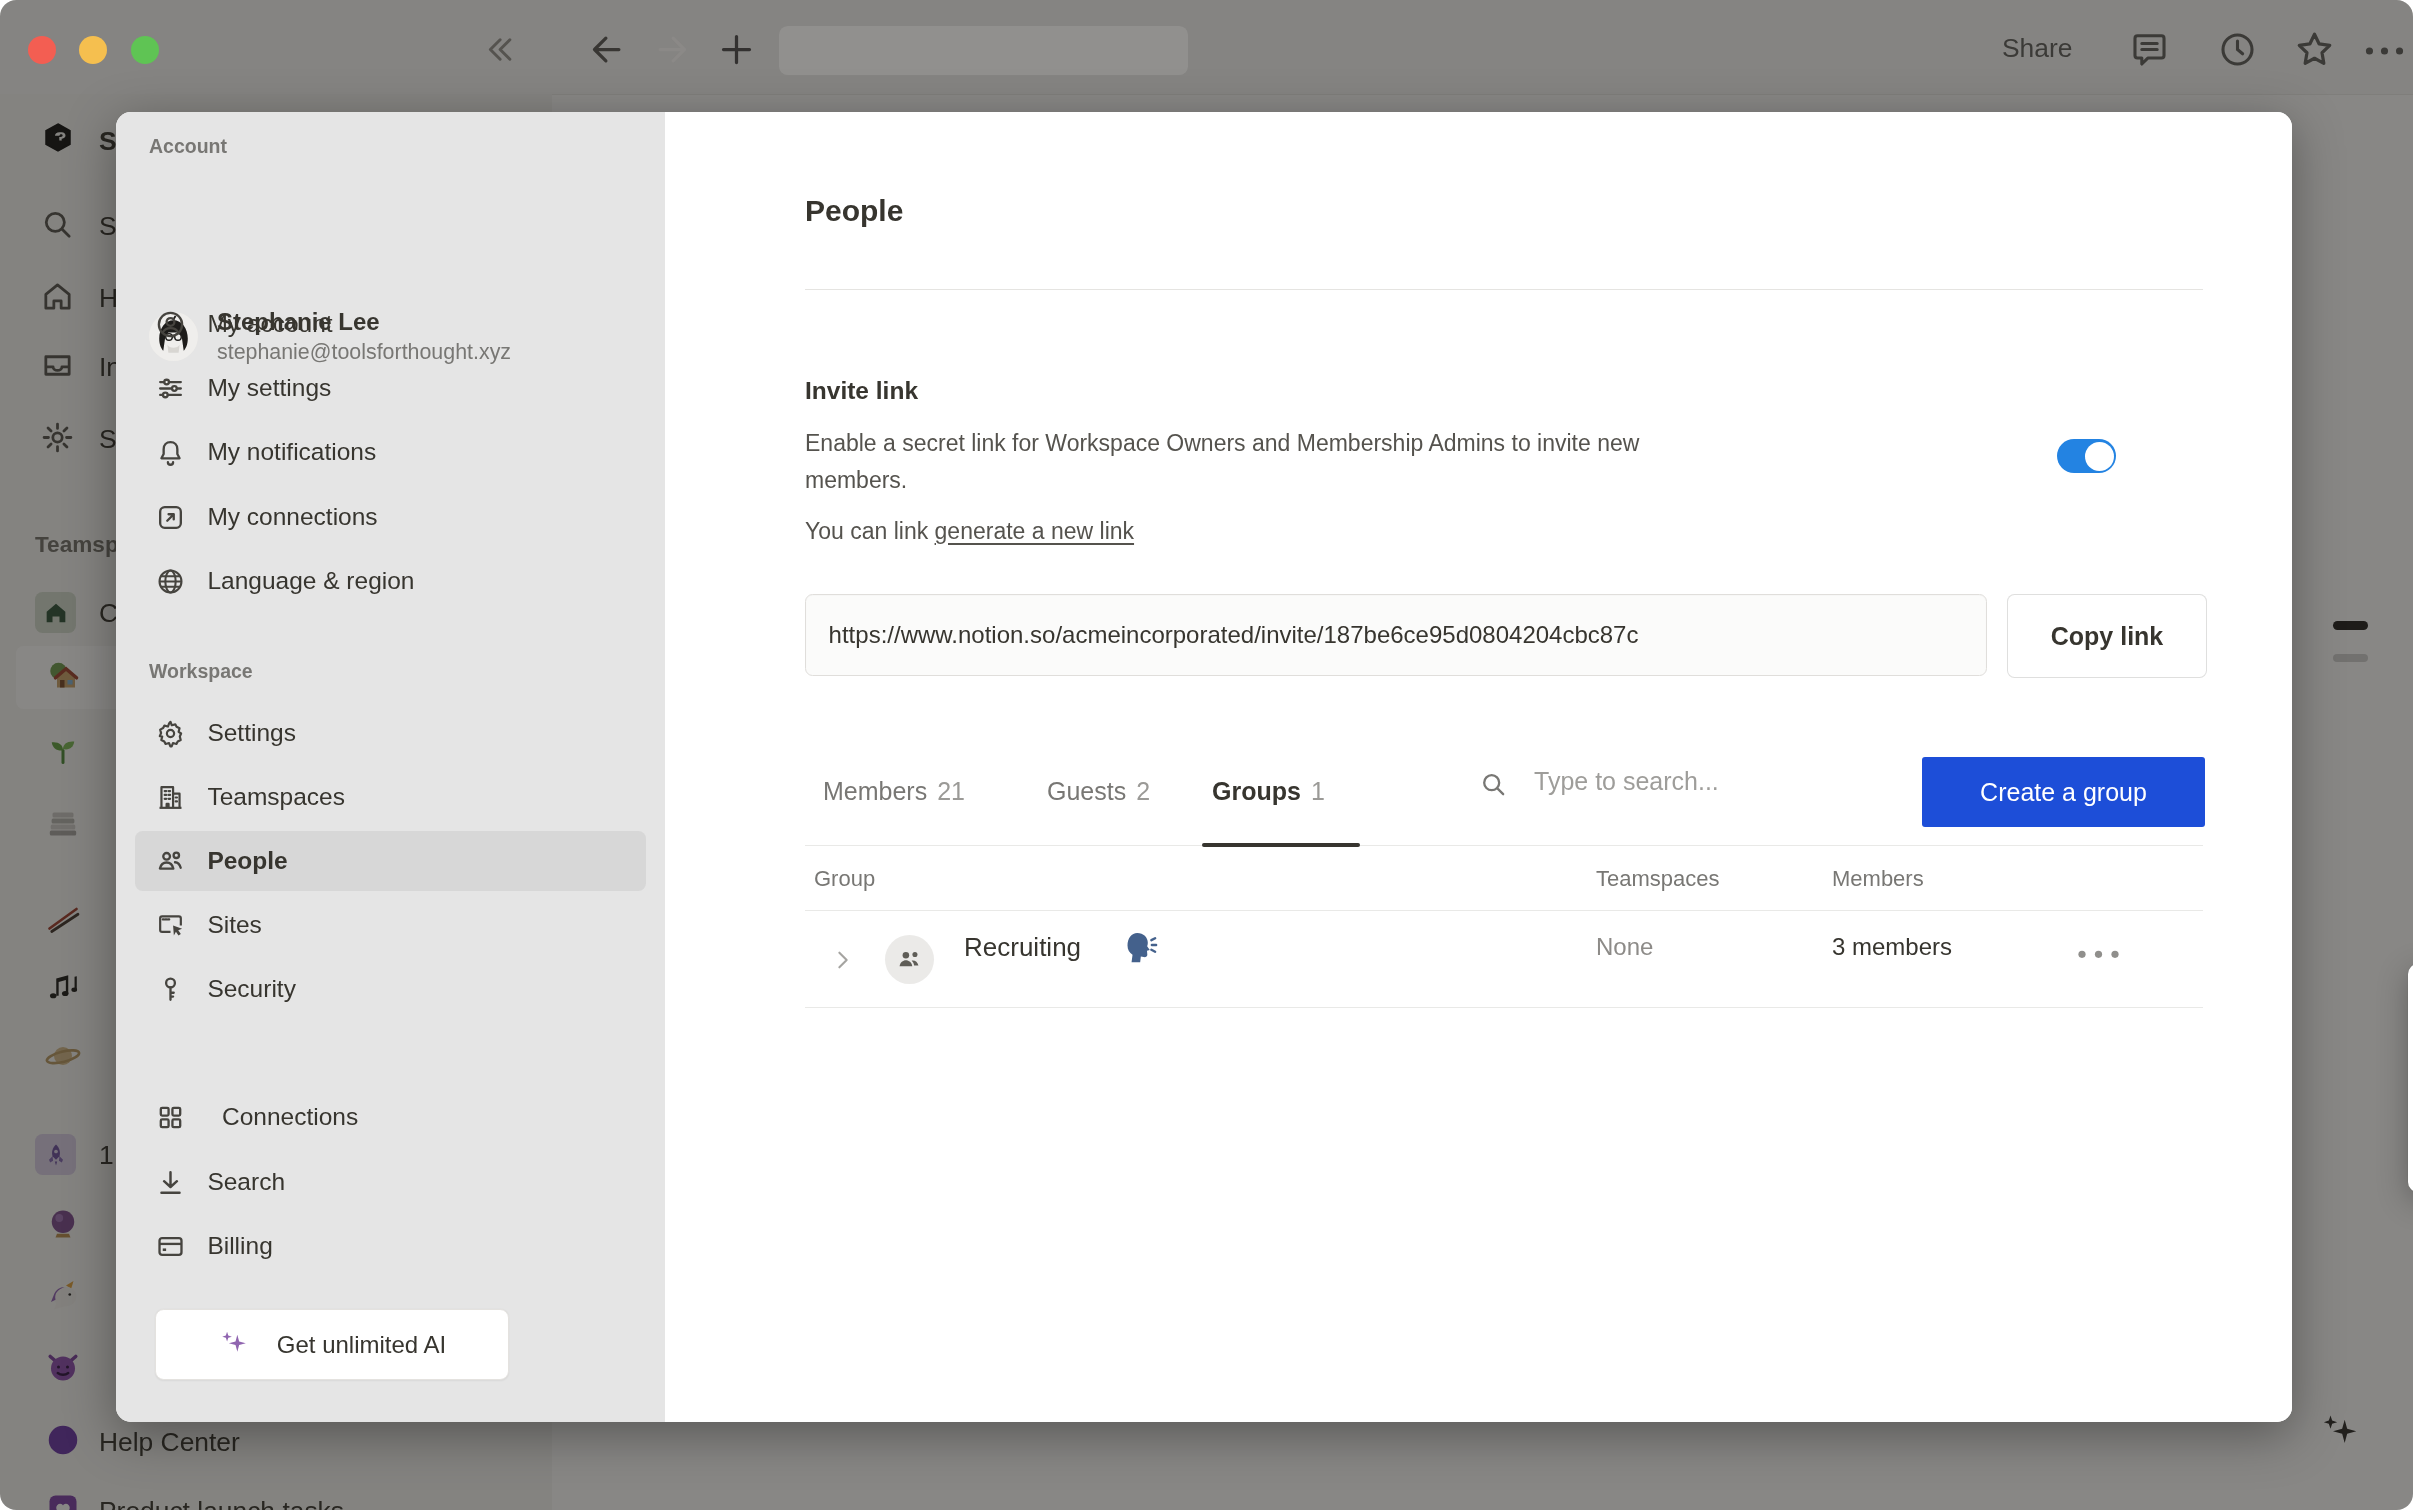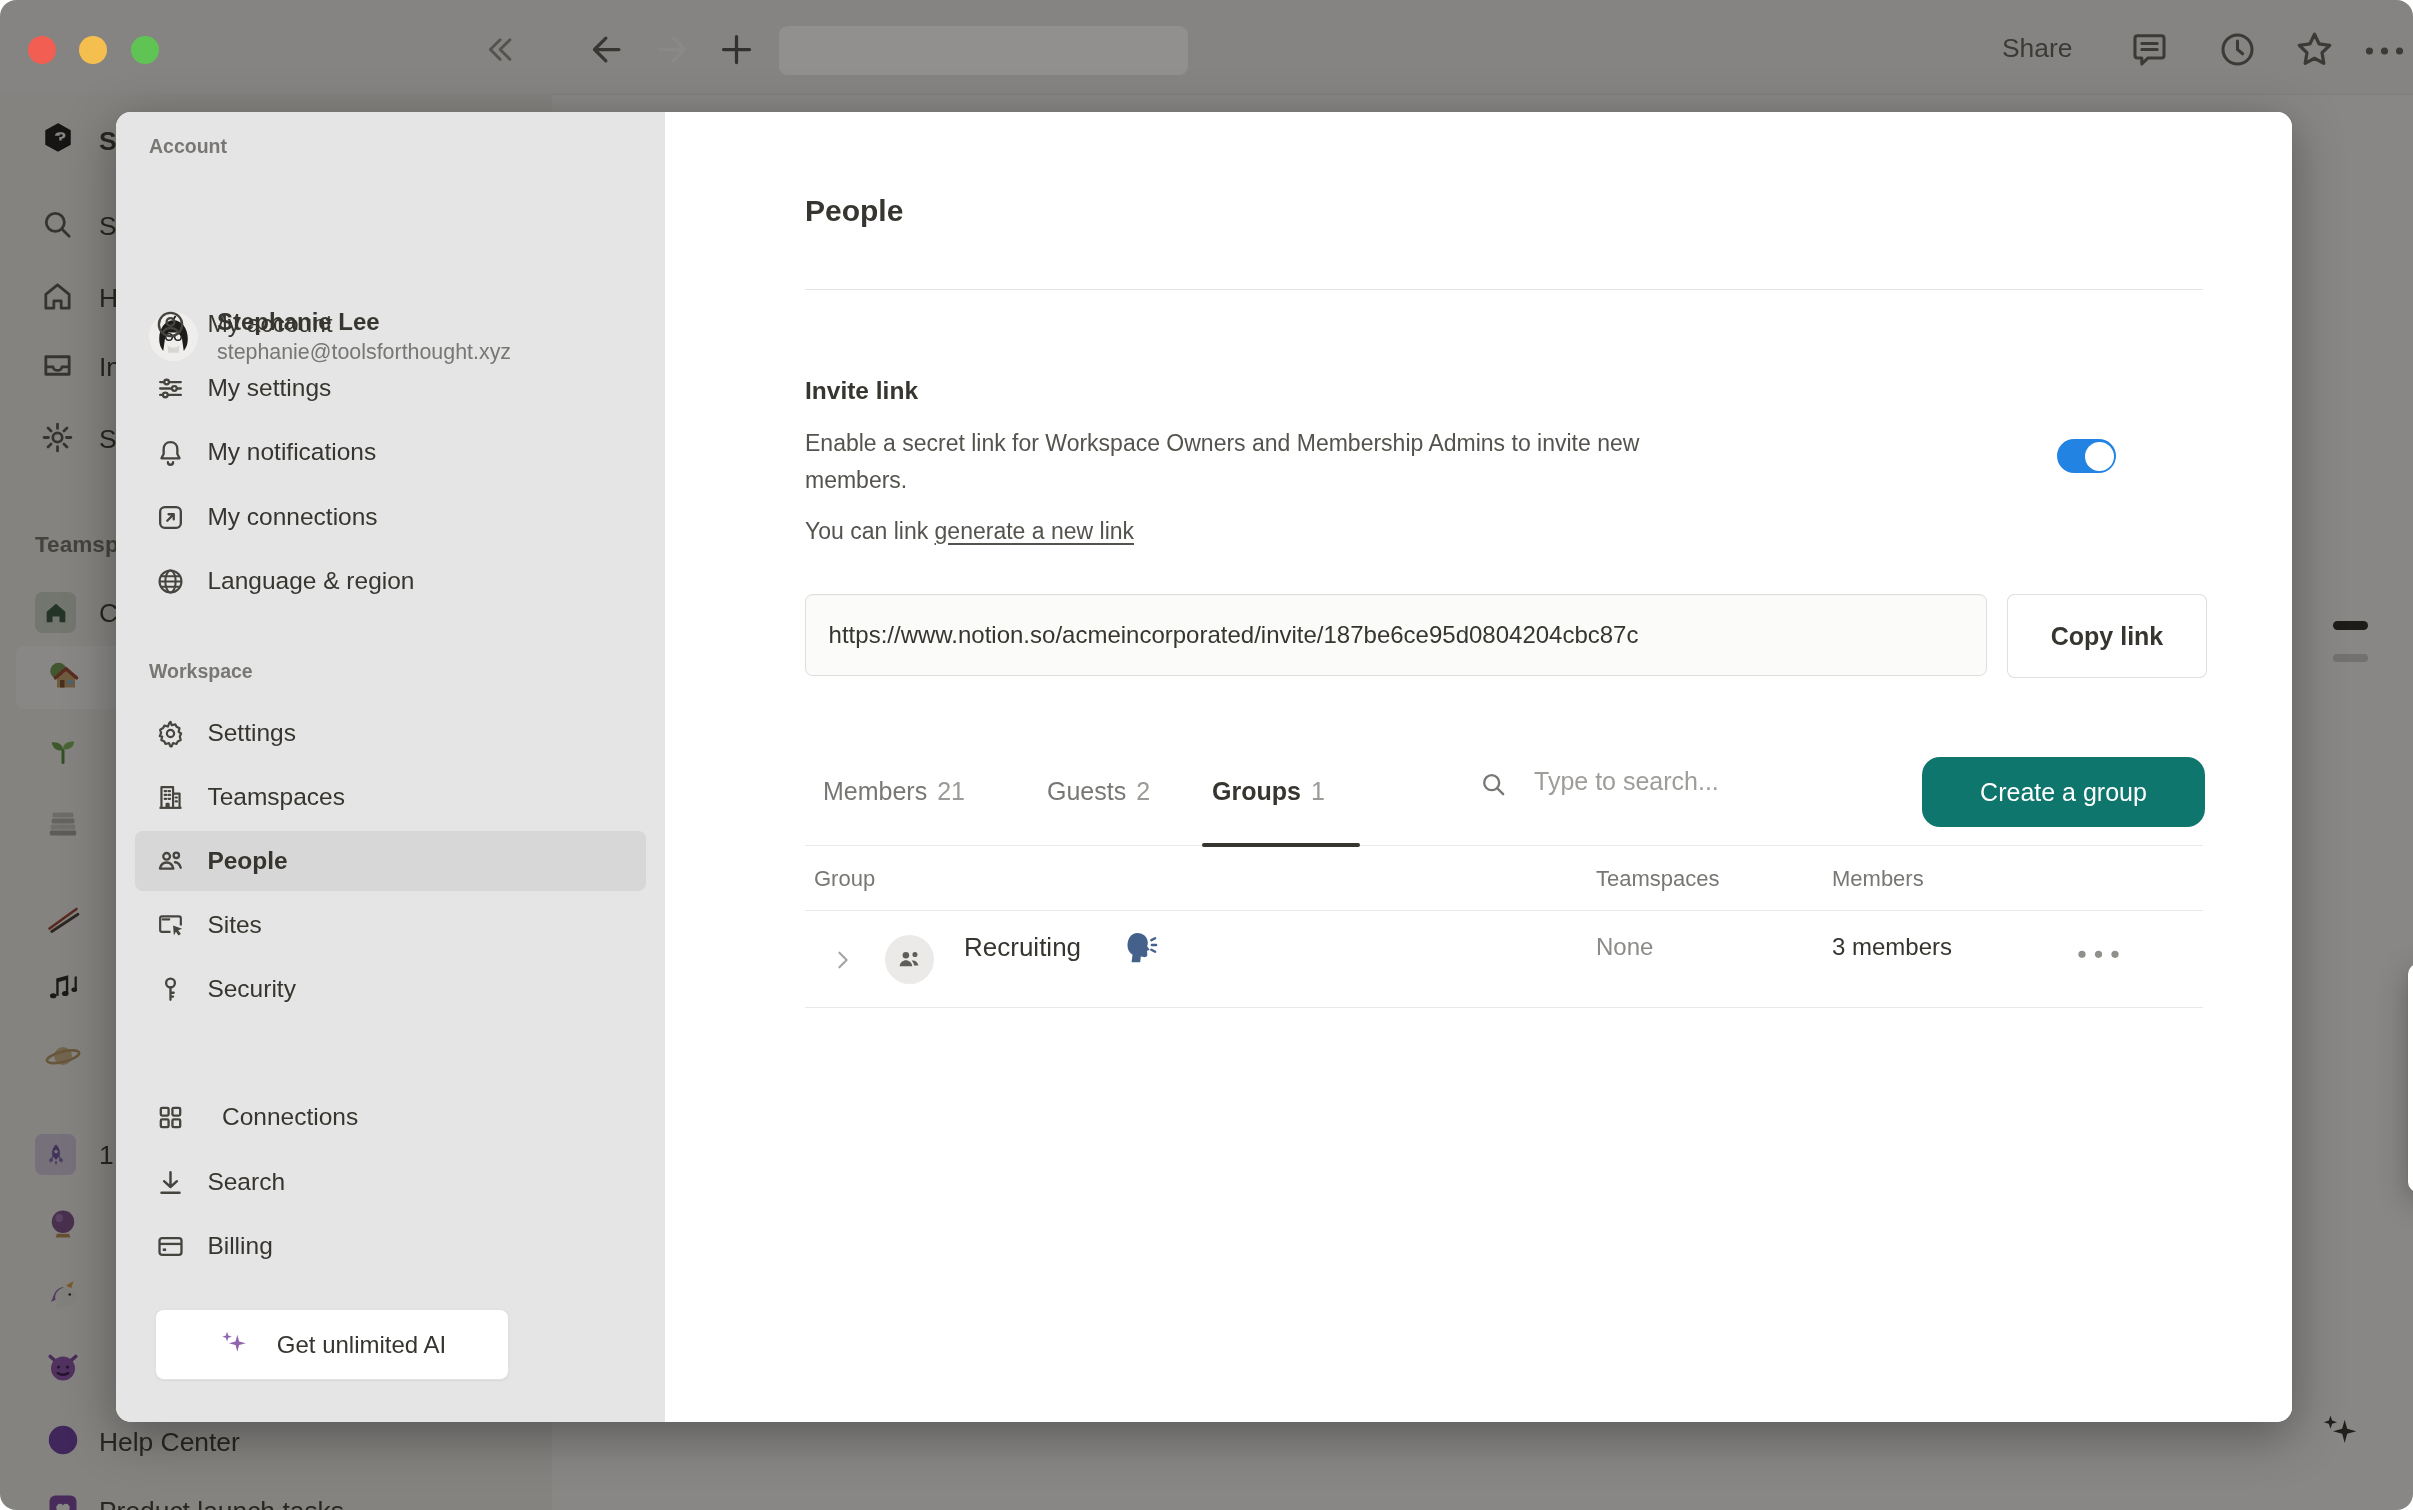--- a/index.html
+++ b/index.html
@@ -52,21 +52,21 @@
   #url-input{position:absolute;left:140px;top:482px;width:1182px;height:82px;border-radius:7.5px;background:#fbfbfa;border:0.6px solid #e0dedb;box-sizing:border-box;font-size:24px;color:#37352f;padding:0 22.6px;font-family:"Liberation Sans",sans-serif;box-shadow:inset 0 0.6px 1.3px rgba(0,0,0,0.04);}
   #copy-btn{position:absolute;left:1342px;top:482px;width:198px;height:82px;border-radius:7.5px;background:#fff;border:0.6px solid rgba(55,53,47,0.16);display:flex;align-items:center;justify-content:center;font-size:25px;font-weight:600;color:#37352f;}
   .tab{position:absolute;top:665px;font-size:25px;display:flex;gap:10px;}
   .tab .t-label{color:#787774;font-weight:500;}
   .tab .t-count{color:#9b9a97;}
   .tab.active .t-label{color:#37352f;font-weight:600;}
   #tabs-border{position:absolute;left:140px;right:89px;top:733px;height:0.6px;background:#e9e9e7;}
   #active-underline{position:absolute;left:537px;top:731px;width:158px;height:3.8px;border-radius:1.9px;background:#37352f;}
   #tab-search{position:absolute;left:867px;top:654px;width:390px;border:none;outline:none;font-size:25px;color:#37352f;background:transparent;font-family:"Liberation Sans",sans-serif;}
   #tab-search::placeholder{color:#9e9d9a;}
-  #create-btn{position:absolute;left:1257px;top:645px;width:283px;height:70px;border-radius:18px;background:#0f766e;color:#ffffff;font-size:25px;font-weight:500;display:flex;align-items:center;justify-content:center;text-align:right;}
+  #create-btn{position:absolute;left:1257px;top:645px;width:283px;height:70px;border-radius:3px;background:#1d4ed8;color:#ffffff;font-size:25px;font-weight:500;display:flex;align-items:center;justify-content:center;text-align:right;}
   .th{position:absolute;top:754px;font-size:22px;color:#787774;}
   #thead-border{position:absolute;left:140px;right:89px;top:798px;height:0.6px;background:#e9e9e7;}
   #row-border{position:absolute;left:140px;right:89px;top:895px;height:0.6px;background:#e9e9e7;}
   .row-el{position:absolute;}
   #group-avatar{left:220px;top:823px;width:49px;height:49px;border-radius:50%;background:#ebeae8;display:flex;align-items:center;justify-content:center;color:#5f5d57;}
   
   #ctx-menu{position:absolute;left:1743px;top:852px;width:466px;height:228px;background:#ffffff;border-radius:10px;box-shadow:0 0 0 0.6px rgba(0,0,0,0.05),0 8.8px 31px rgba(0,0,0,0.28);z-index:50;}
   svg{display:block;}
 </style>
 </head>

